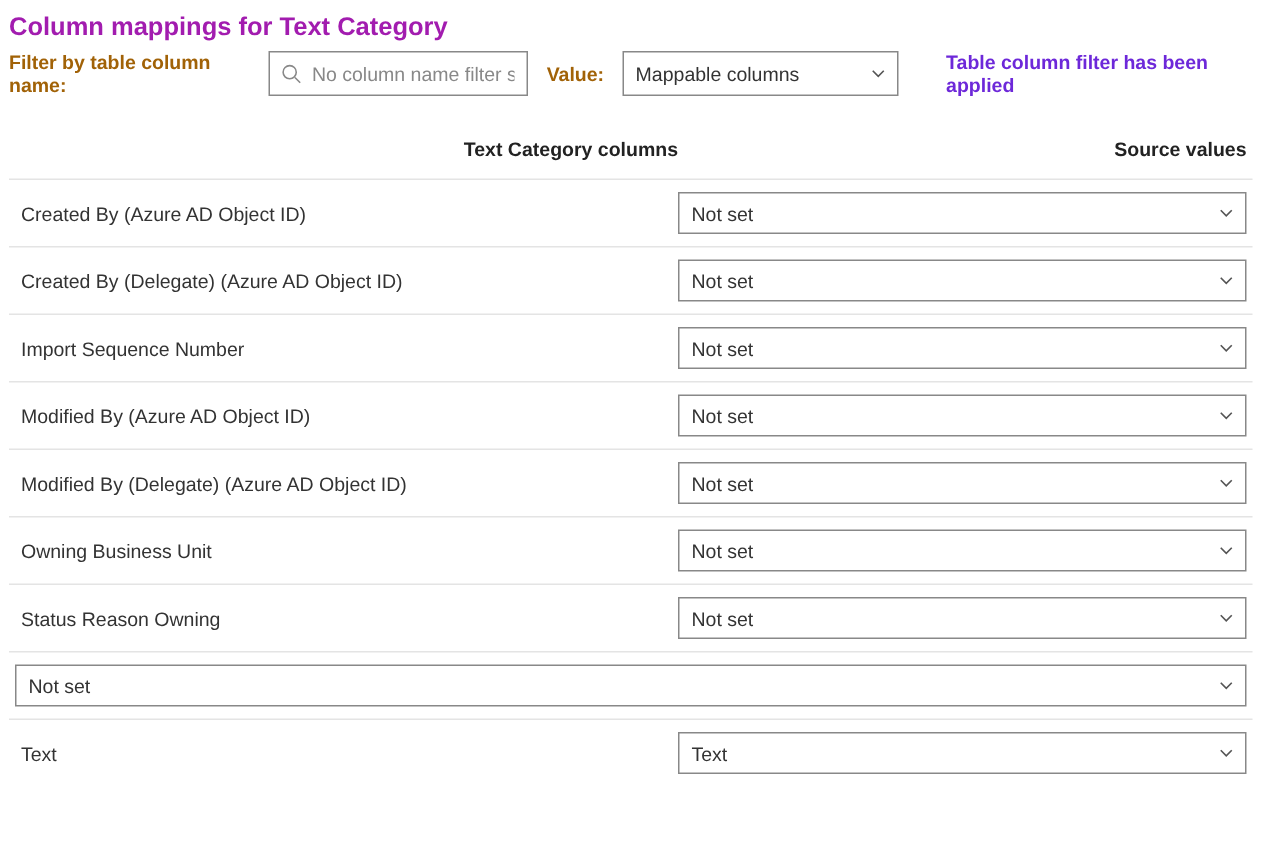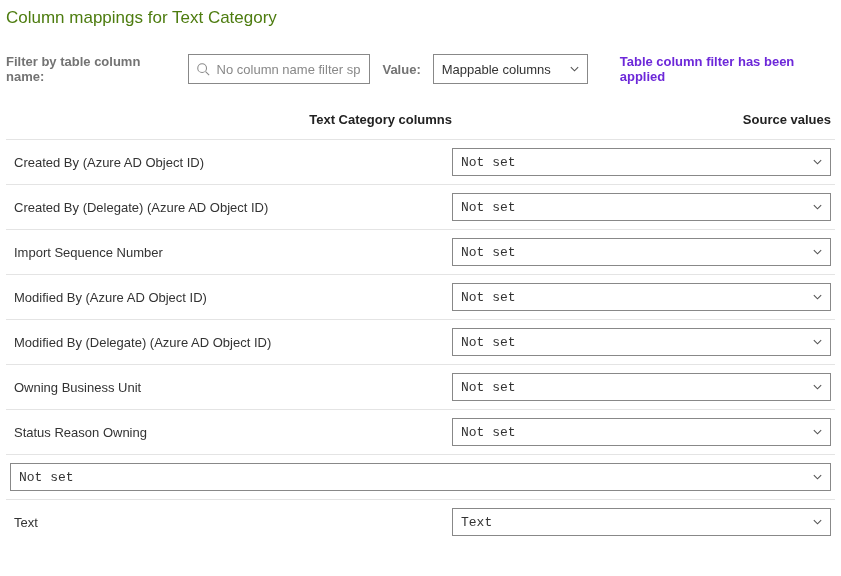--- a/index.html
+++ b/index.html
@@ -10,34 +10,34 @@
     body {
       font-family: "Segoe UI", -apple-system, BlinkMacSystemFont, sans-serif;
       background: #ffffff;
       color: #333333;
       font-size: 13px;
       padding: 8px 6px;
       width: 841px;
     }
     .page-title {
       font-size: 17px;
-      font-weight: 400;
-      color: #4d7c0f;
-      margin-bottom: 26px;
+      font-weight: 700;
+      color: #a21caf;
+      margin-bottom: 6px;
     }
     .filter-bar {
       display: flex;
       align-items: center;
       gap: 12px;
       margin-bottom: 20px;
       font-size: 13px;
     }
     .filter-label {
       font-weight: 600;
-      color: #737373;
+      color: #a16207;
     }
     .search-input-wrap {
       position: relative;
       width: 190px;
     }
     .search-icon {
       position: absolute;
       left: 8px;
       top: 50%;
       transform: translateY(-50%);
@@ -51,21 +51,21 @@
       border: 1px solid #888;
       font-family: inherit;
       font-size: 13px;
       color: #333;
       outline: none;
     }
     .search-input::placeholder {
       color: #888;
     }
     .show-select {
-      width: 155px;
+      width: 184px;
       height: 30px;
       padding: 4px 26px 4px 8px;
       border: 1px solid #888;
       font-family: inherit;
       font-size: 13px;
       color: #333;
       background: #fff;
       appearance: none;
       position: relative;
       cursor: pointer;
@@ -124,21 +124,21 @@
     }
     .row-select-wrap {
       flex: 1;
       position: relative;
     }
     .row-select {
       width: 100%;
       height: 28px;
       padding: 3px 28px 3px 8px;
       border: 1px solid #888;
-      font-family: Liberation Mono, monospace;
+      font-family: Liberation Sans, sans-serif;
       font-size: 13px;
       color: #333;
       background: #fff;
       appearance: none;
       cursor: pointer;
     }
     .row-chevron {
       position: absolute;
       right: 8px;
       top: 50%;

